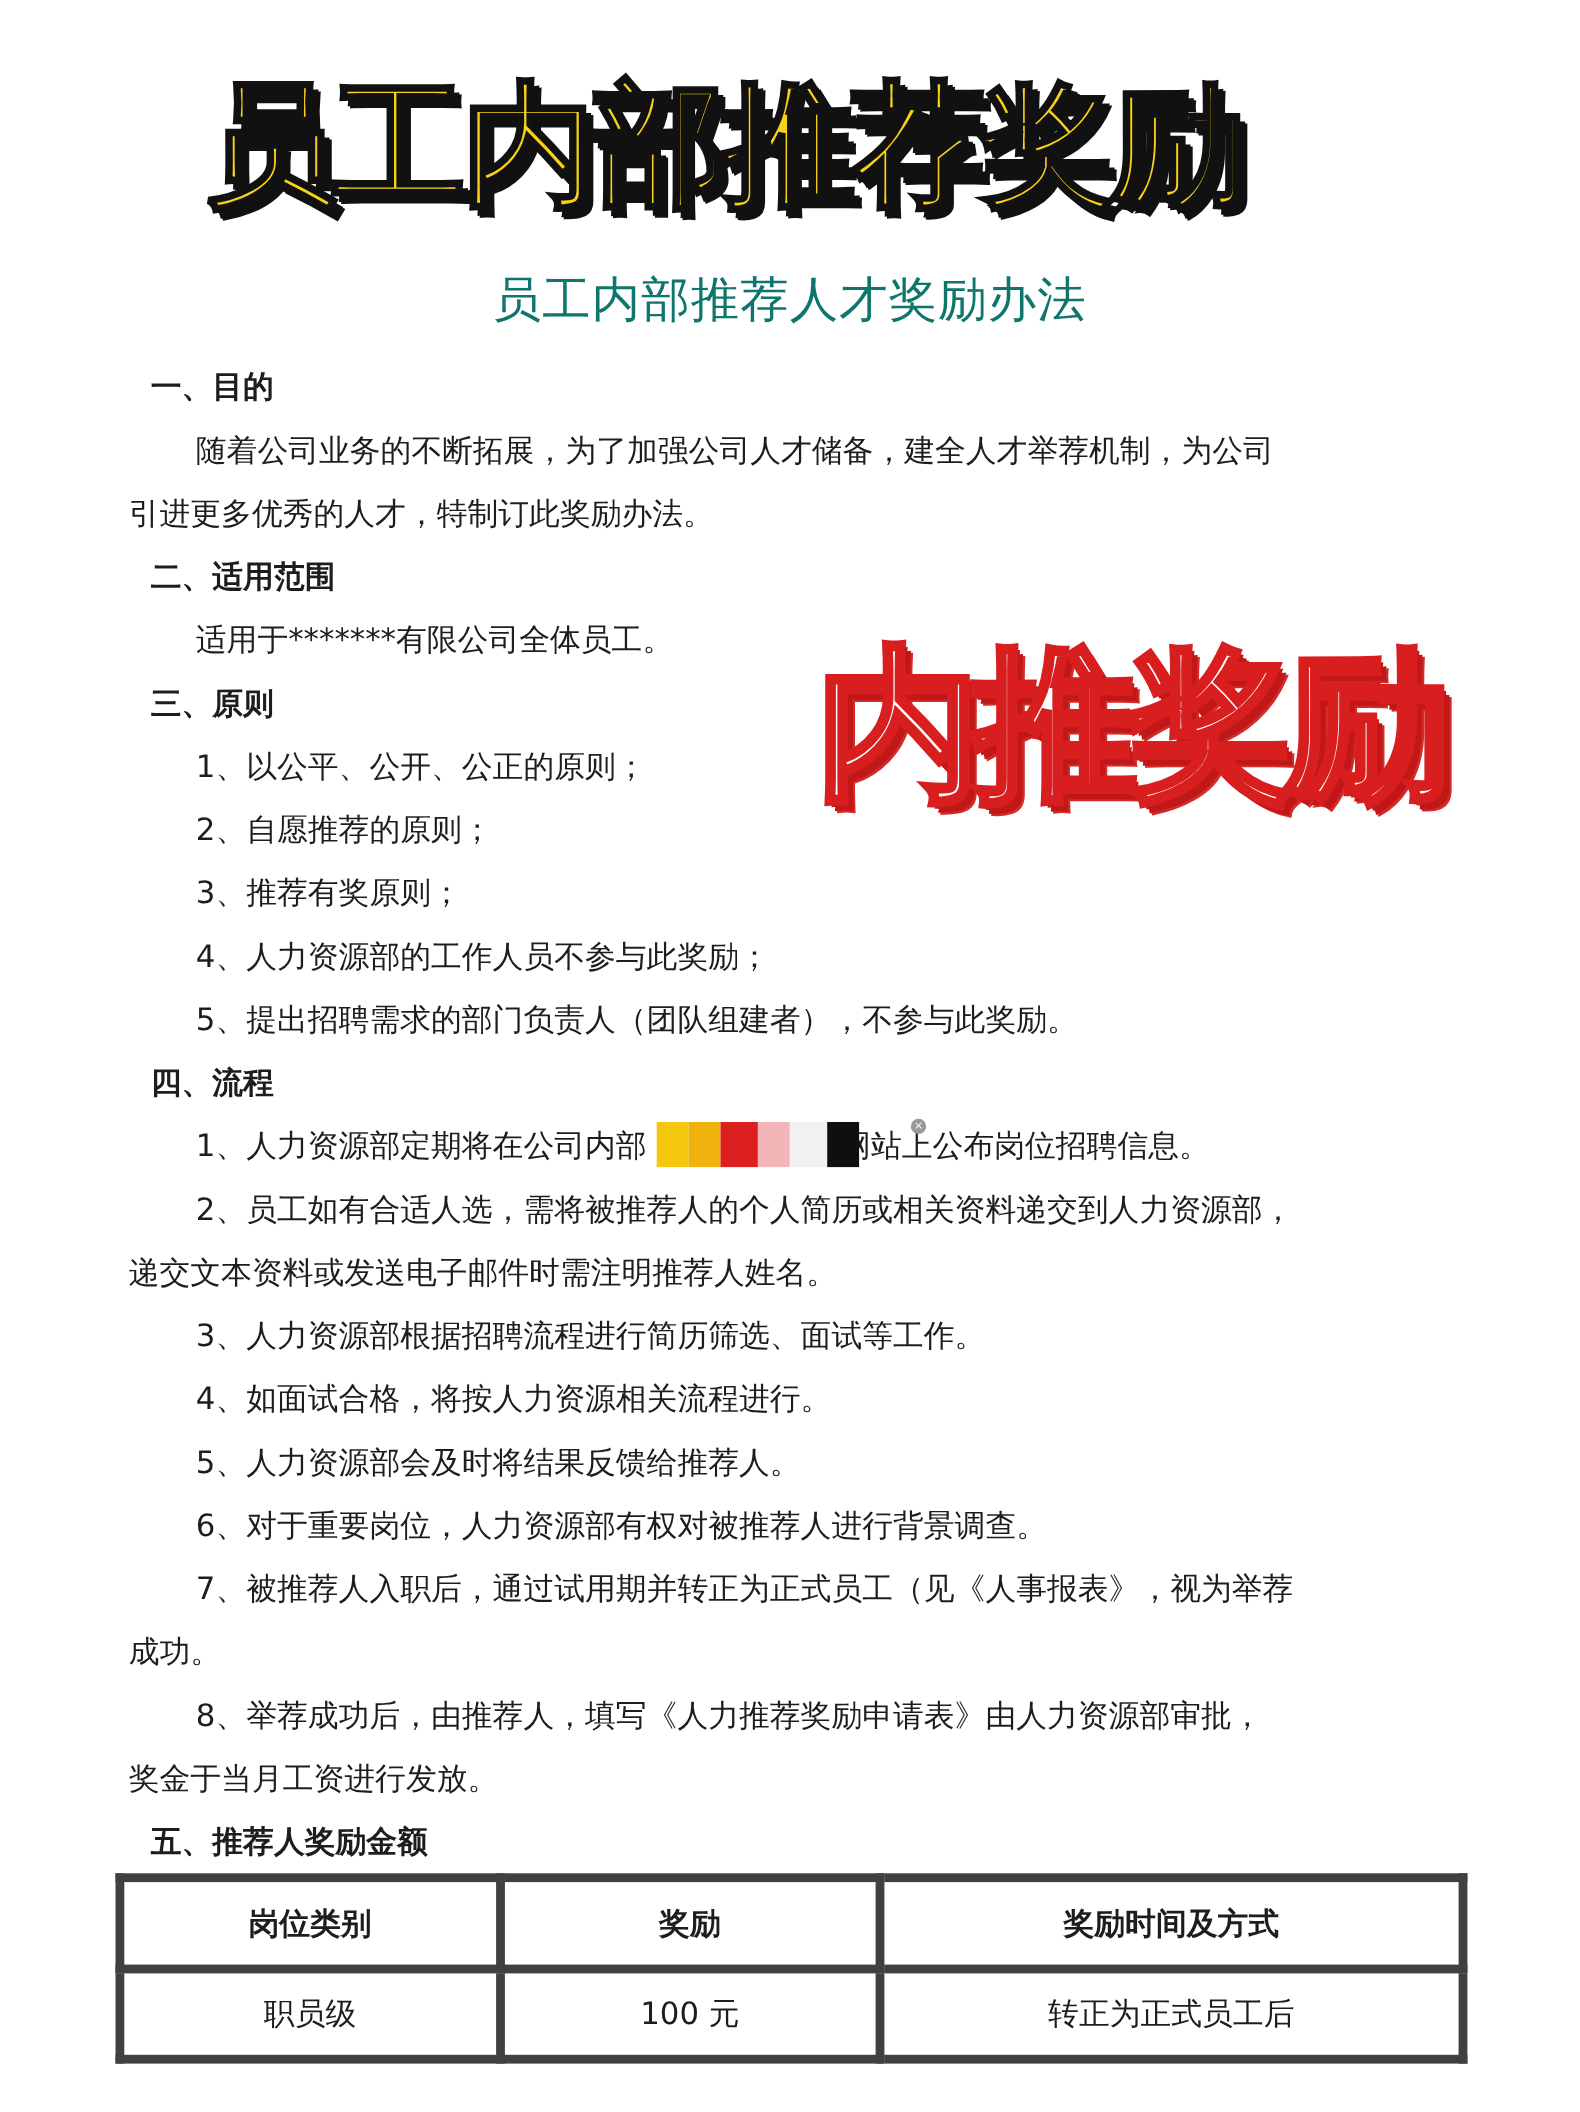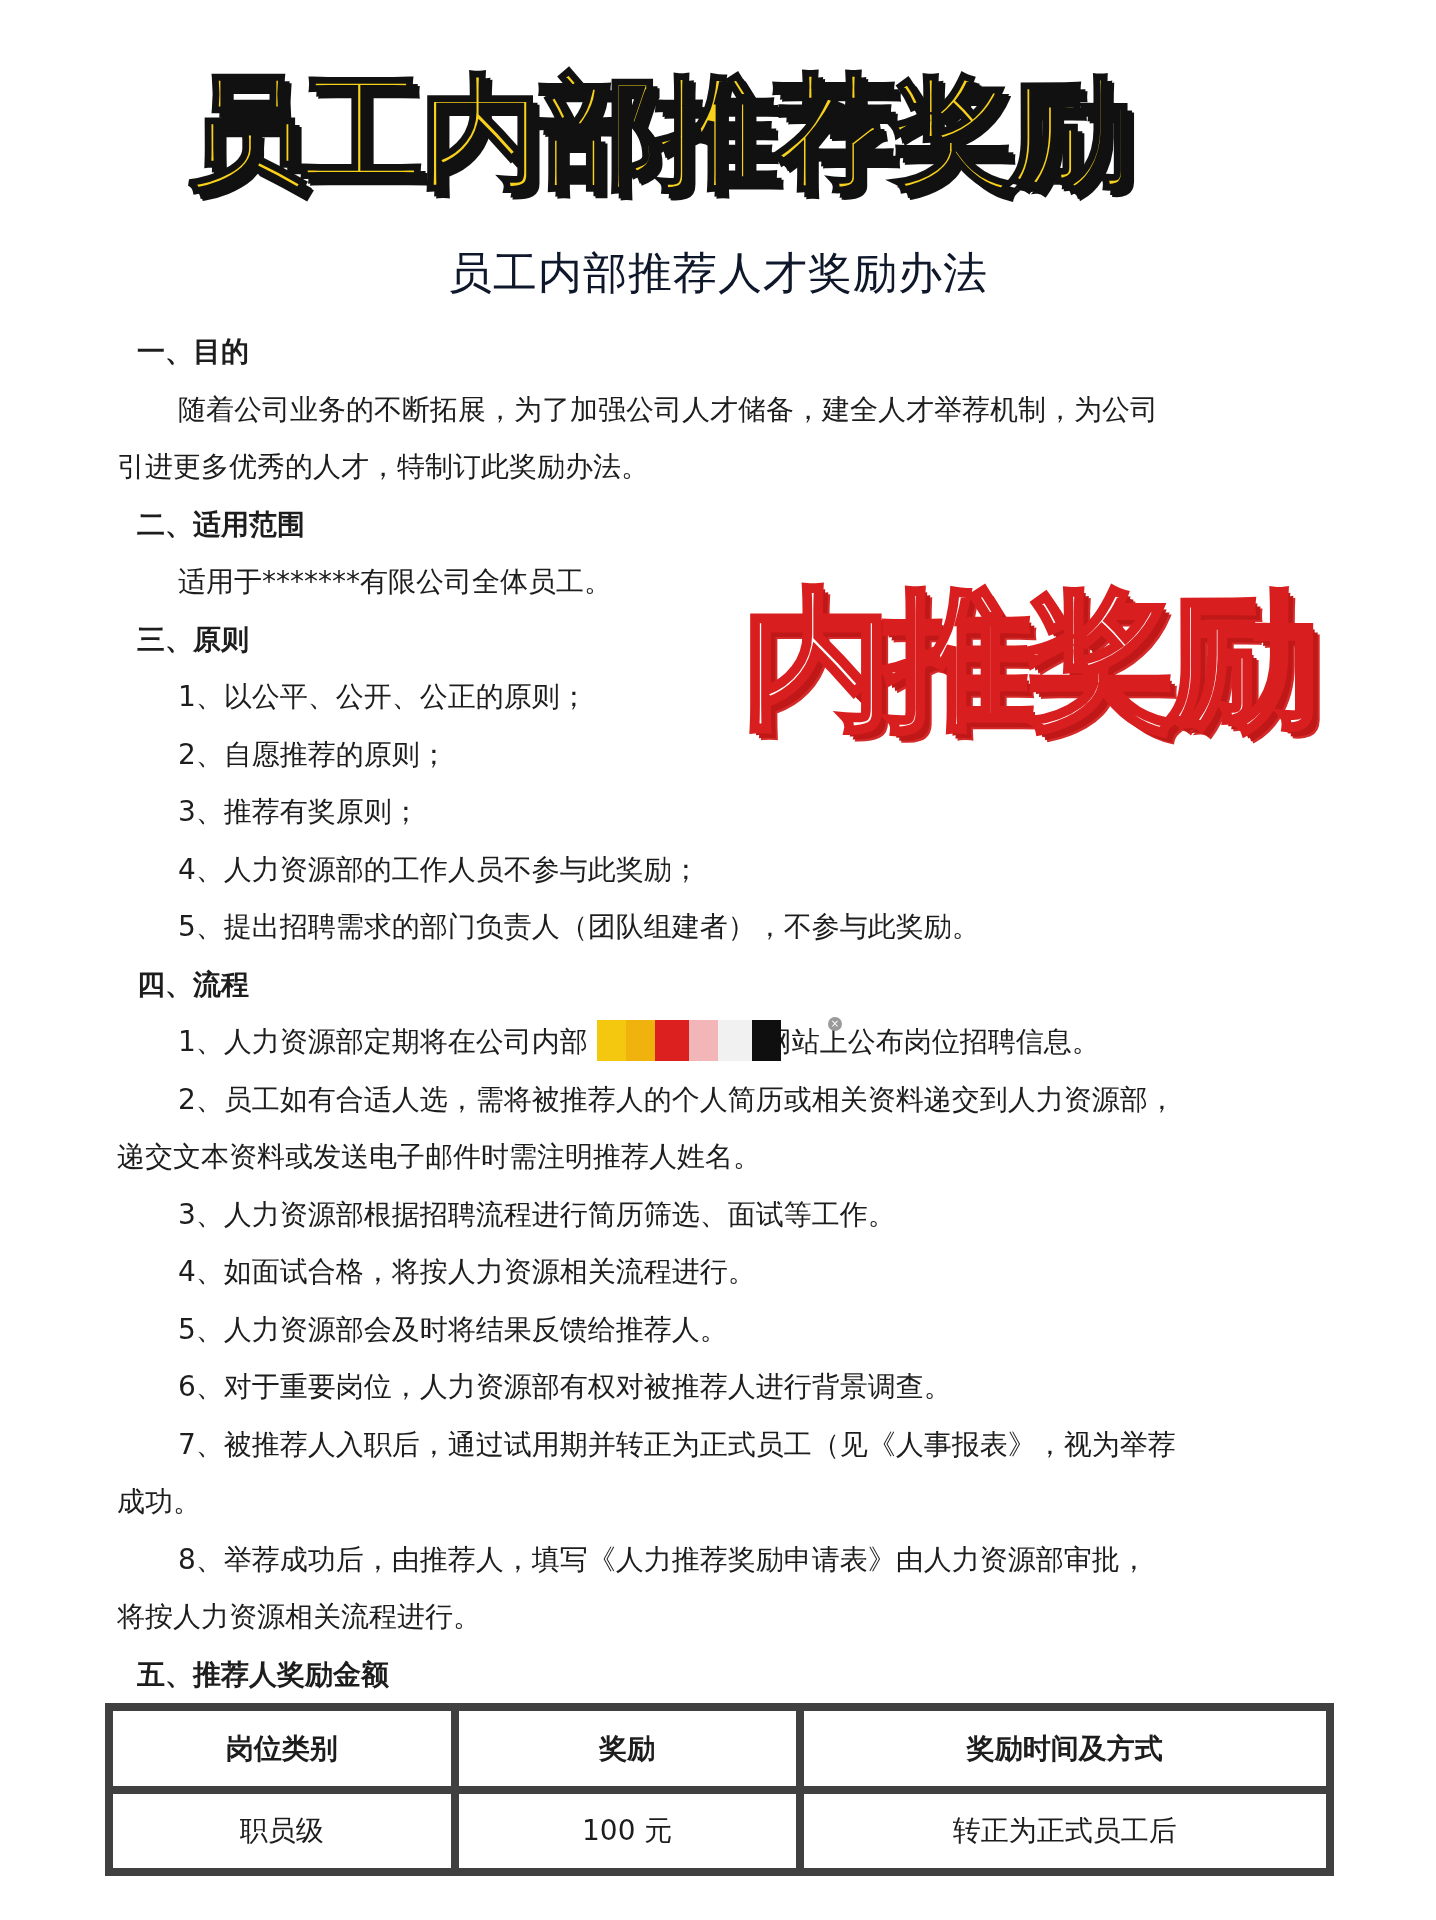--- a/index.html
+++ b/index.html
@@ -7,21 +7,21 @@
          font-family:"DejaVu Sans","Liberation Sans",sans-serif; color:#1a1a1a; }
 
   .headline { position:absolute; left:0; top:62px; width:1312px; text-align:center;
               font-family:"DejaVu Sans",sans-serif; font-weight:bold; font-size:122px; line-height:140px;
               letter-spacing:-4px; color:#F8D21A;
               -webkit-text-stroke:3px #111;
               text-shadow:6px 6px 0 #111, 8px 8px 0 #111; }
 
   .subtitle { position:absolute; left:0; top:243px; width:1436px; text-align:center;
               font-family:"DejaVu Serif","Liberation Serif",serif; font-size:44px; line-height:60px;
-              color:#0f172a; letter-spacing:1px; }
+              color:#0f766e; letter-spacing:1px; }
 
   .body-col { position:absolute; left:117px; top:323px; width:1230px; }
   .line { height:57.5px; line-height:57.5px; font-size:28px; white-space:nowrap; color:#1d1d1d; }
   .line.h { font-weight:bold;margin-left:20px; }
   .line.ind { padding-left:61px; }
 
   .sticker { position:absolute; left:742px; top:569px; width:620px; height:180px; text-align:left;
              font-family:"DejaVu Sans",sans-serif; font-weight:bold; font-size:150px; line-height:180px;
              letter-spacing:-8px; color:#ffffff;
              -webkit-text-stroke:5px #D81E1E;
@@ -67,21 +67,21 @@
   </div>
   <div class="line ind">2、员工如有合适人选，需将被推荐人的个人简历或相关资料递交到人力资源部，</div>
   <div class="line">递交文本资料或发送电子邮件时需注明推荐人姓名。</div>
   <div class="line ind">3、人力资源部根据招聘流程进行简历筛选、面试等工作。</div>
   <div class="line ind">4、如面试合格，将按人力资源相关流程进行。</div>
   <div class="line ind">5、人力资源部会及时将结果反馈给推荐人。</div>
   <div class="line ind">6、对于重要岗位，人力资源部有权对被推荐人进行背景调查。</div>
   <div class="line ind">7、被推荐人入职后，通过试用期并转正为正式员工（见《人事报表》，视为举荐</div>
   <div class="line">成功。</div>
   <div class="line ind">8、举荐成功后，由推荐人，填写《人力推荐奖励申请表》由人力资源部审批，</div>
-  <div class="line">将按人力资源相关流程进行。</div>
+  <div class="line">奖金于当月工资进行发放。</div>
 
   <div class="line h">五、推荐人奖励金额</div>
 </div>
 
 <div class="sticker">内推奖励</div>
 
 <div class="swatch-bar">
   <div class="swatch" style="background:#F3C80F" title="#F3C80F"></div>
   <div class="swatch" style="background:#F0B20C" title="#F0B20C"></div>
   <div class="swatch w34" style="background:#DC1F1F" title="#DC1F1F"></div>

